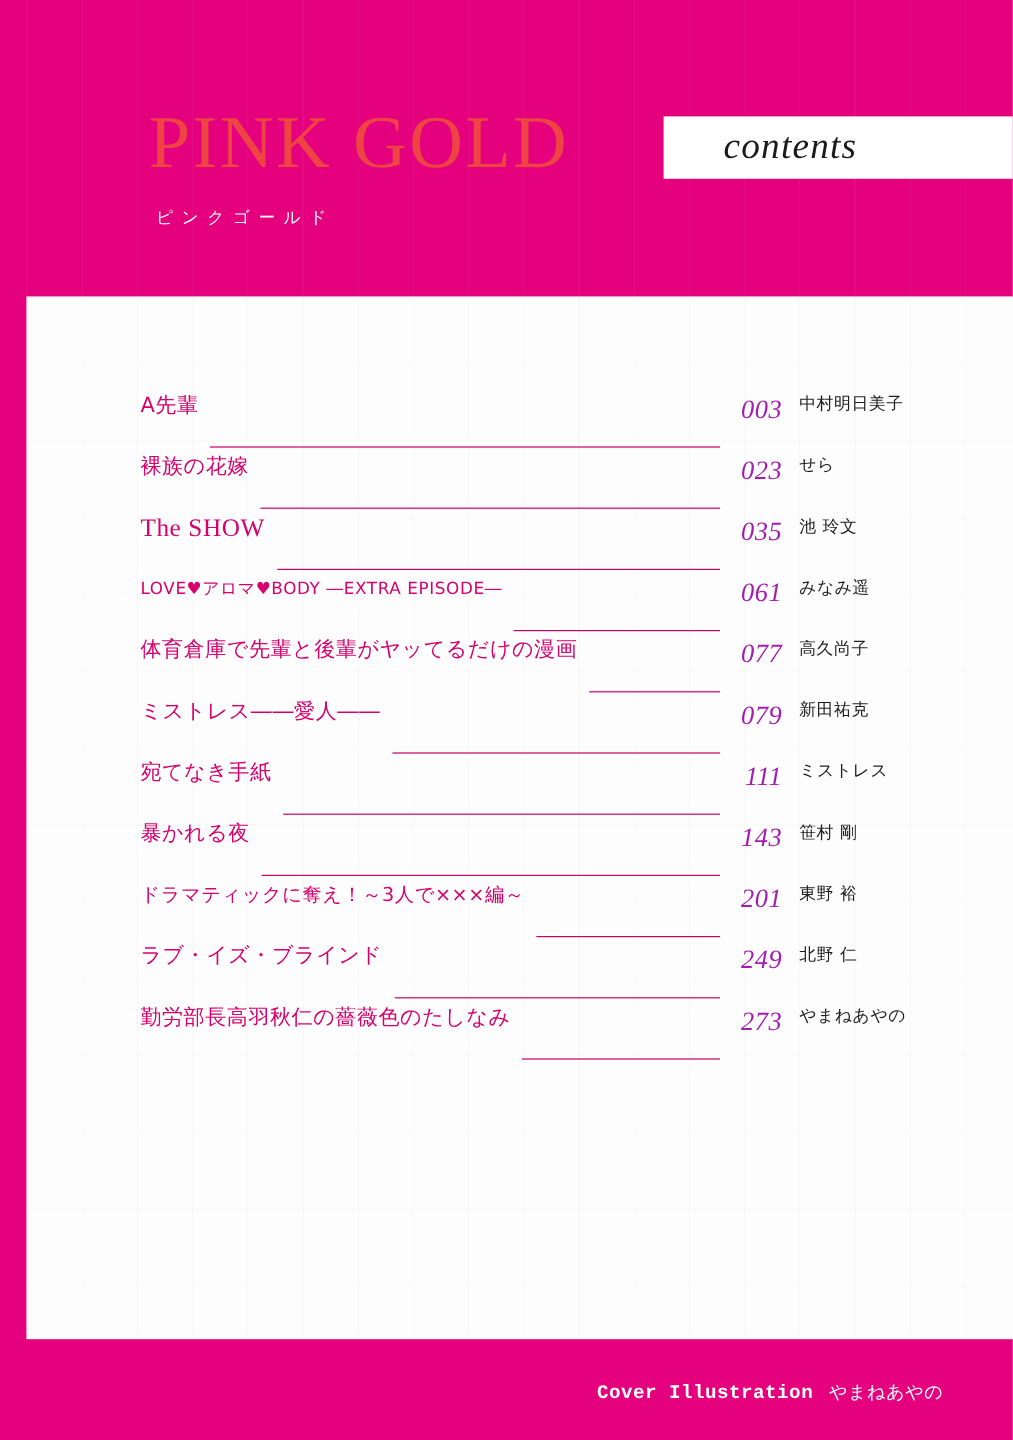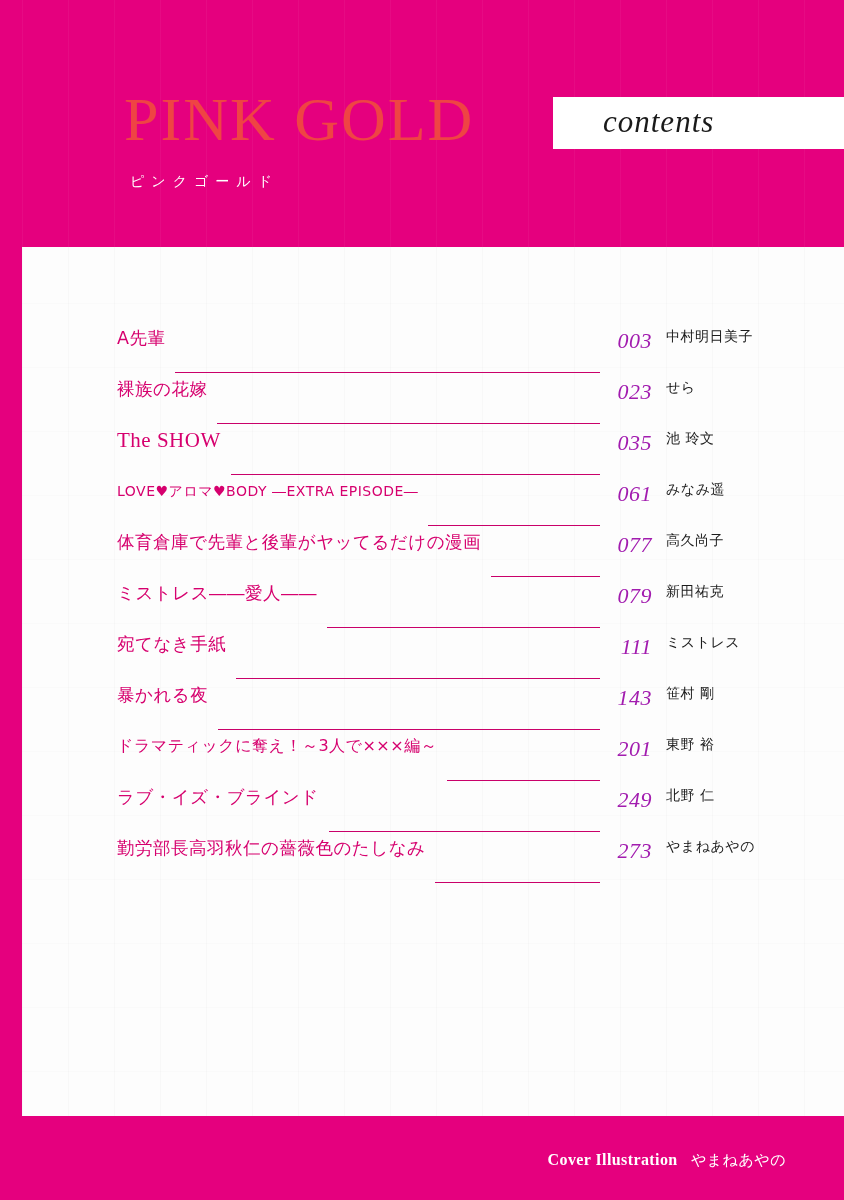--- a/index.html
+++ b/index.html
@@ -170,21 +170,21 @@
     position: absolute;
     right: 58px;
     bottom: 30px;
     color: #ffffff;
     font-family: "DejaVu Sans", sans-serif;
     font-size: 15px;
     letter-spacing: 0.5px;
     white-space: nowrap;
   }
   .footer-text .lbl {
-    font-family: Liberation Serif, serif;
+    font-family: Liberation Mono, monospace;
     font-weight: bold;
     font-size: 16px;
     letter-spacing: 0.4px;
     margin-left: 24px;
   }
 </style>
 </head>
 <body>
 
 <div class="page">

